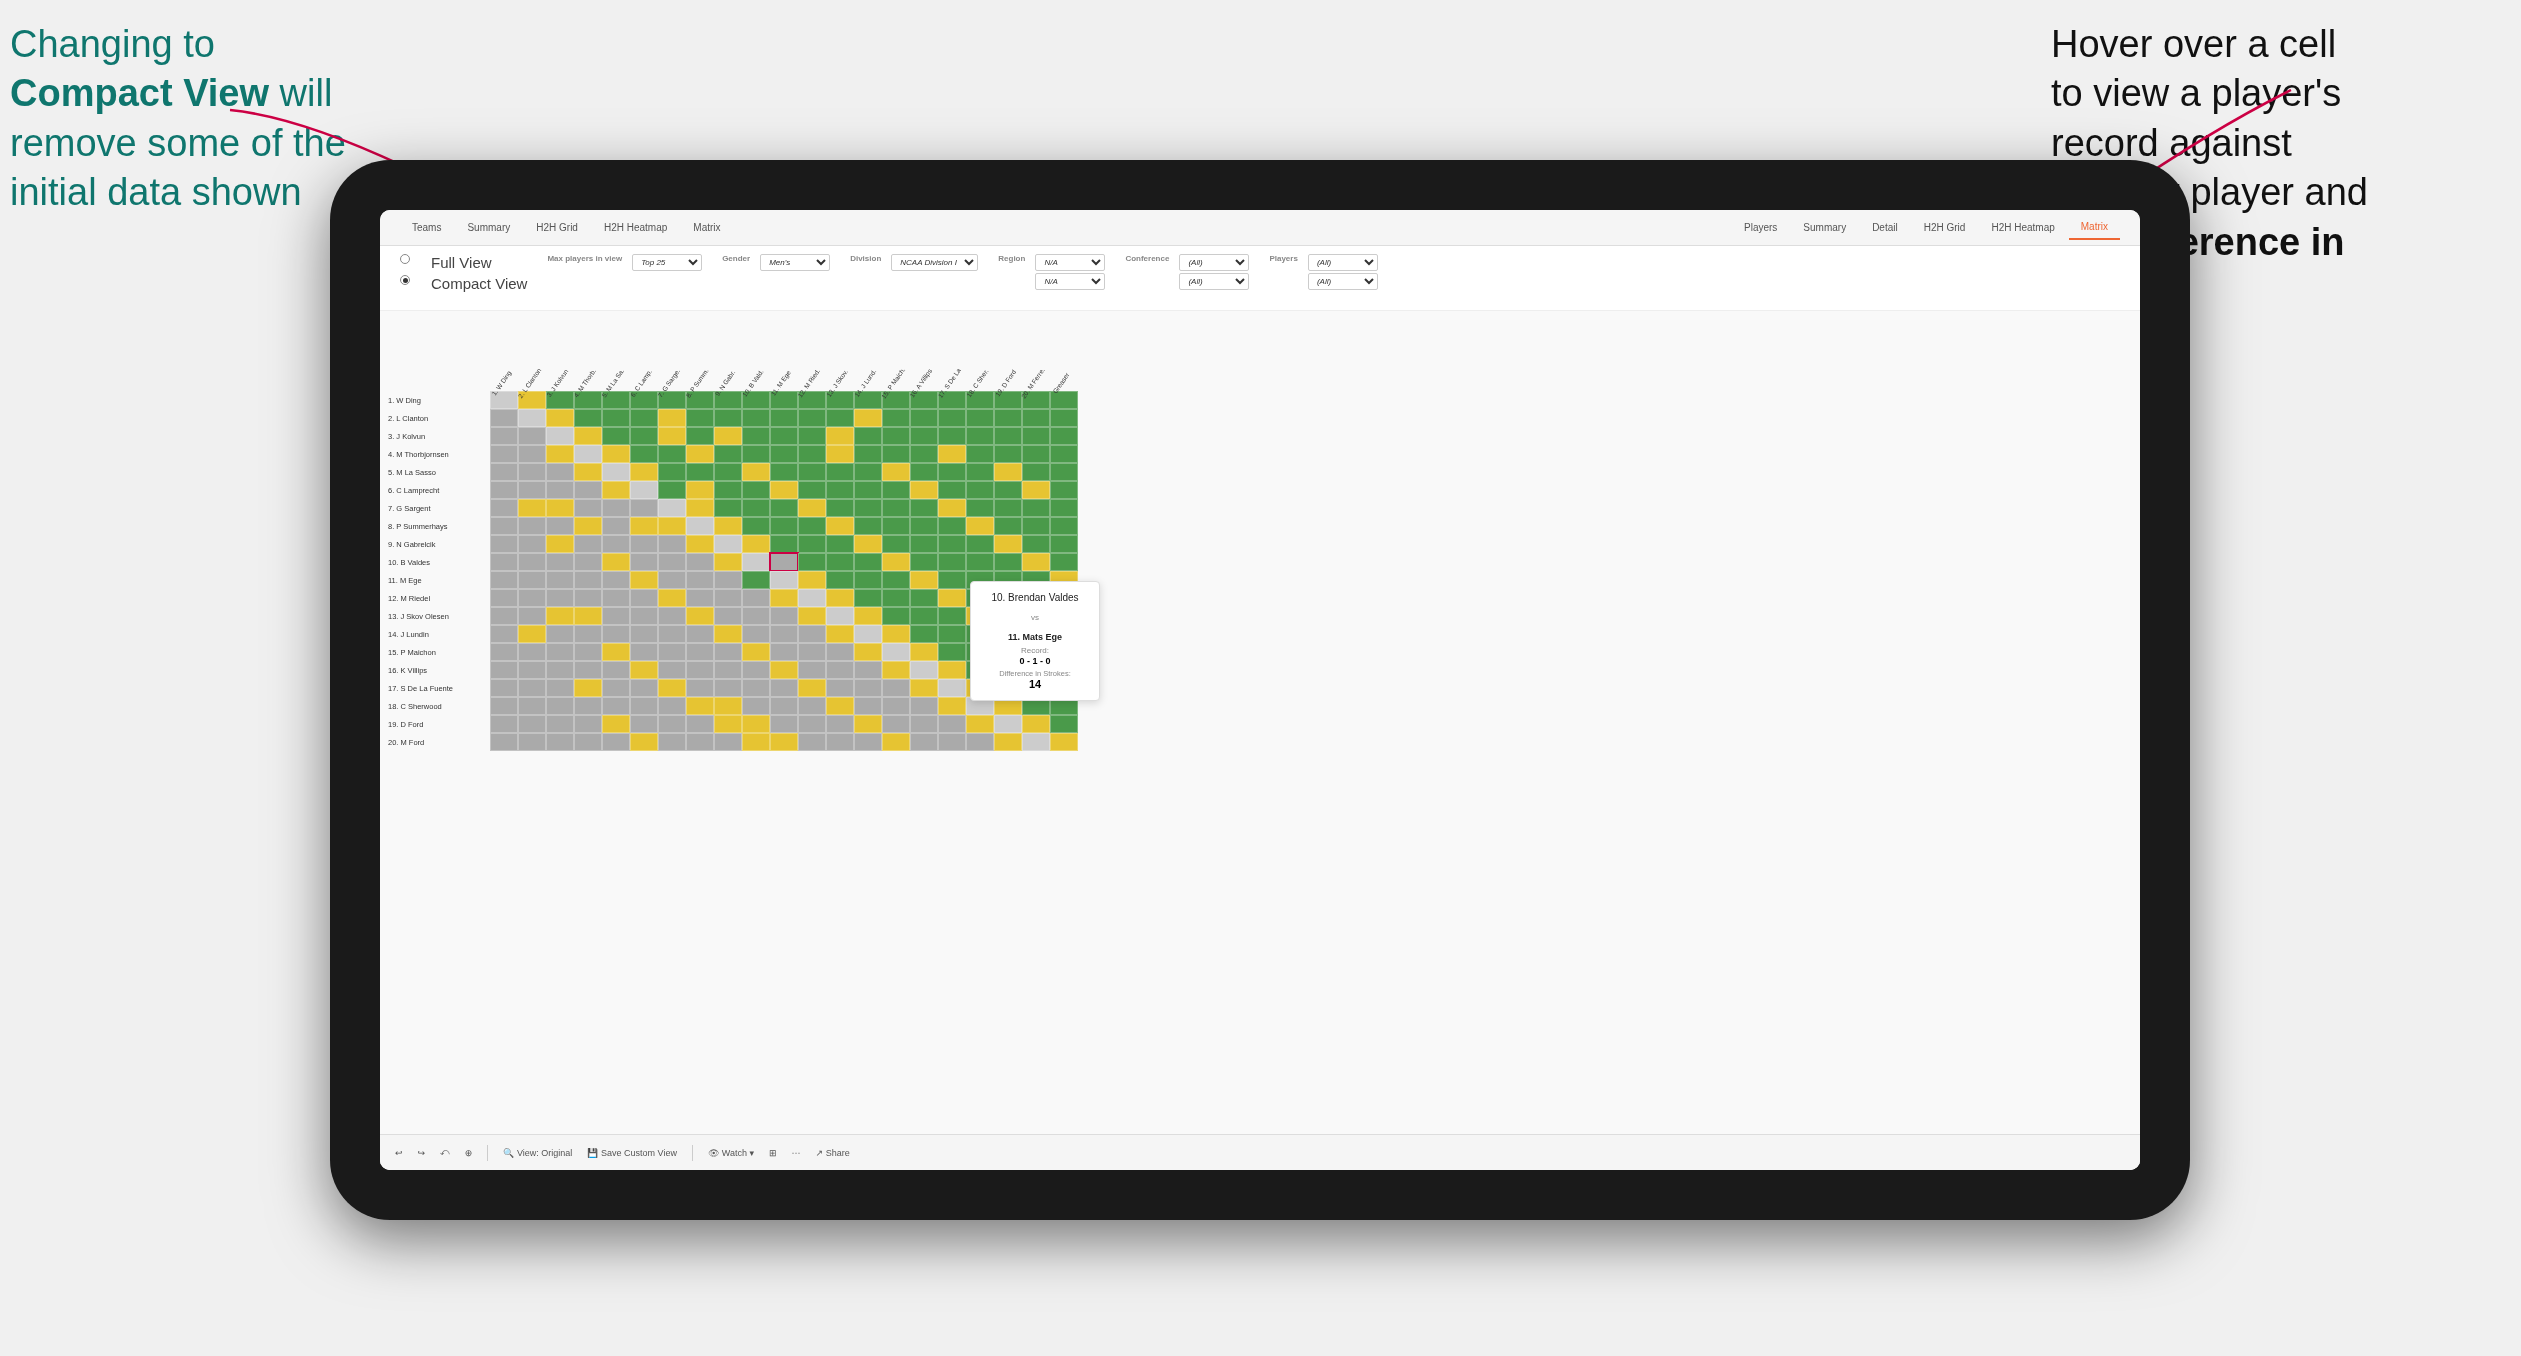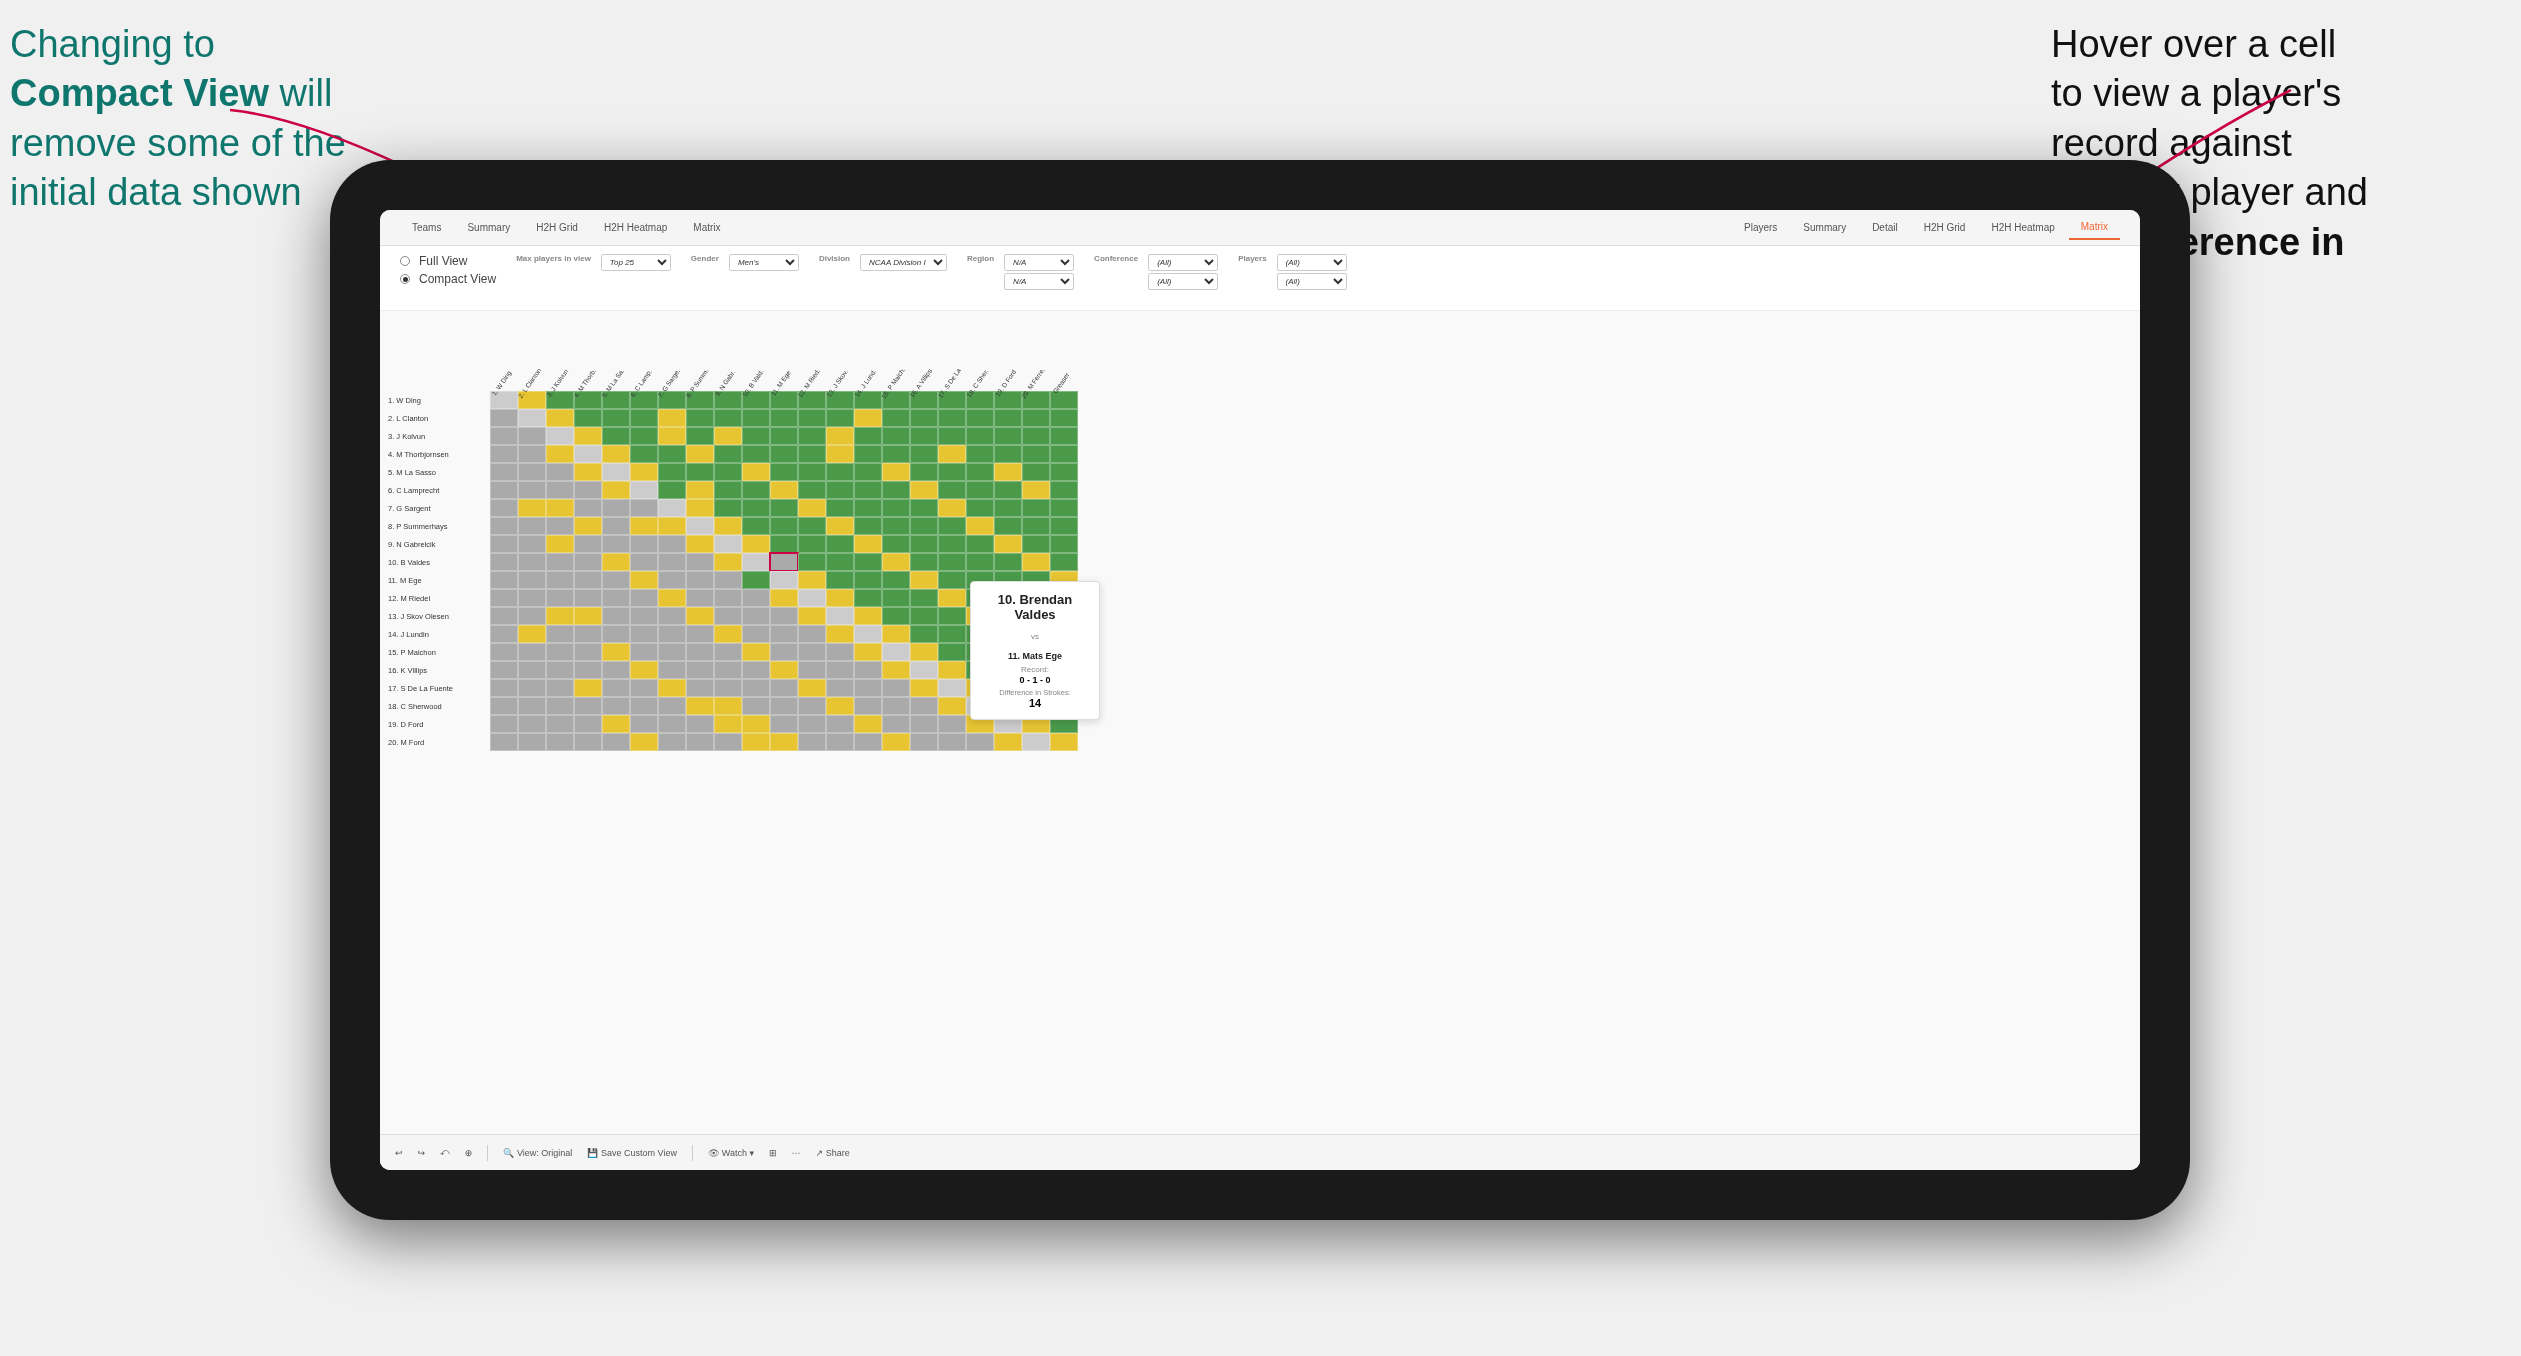--- a/index.html
+++ b/index.html
@@ -150,23 +150,23 @@
     }
 
     .view-toggle {
       display: flex;
       flex-direction: column;
       gap: 4px;
     }
 
     .radio-option {
       display: flex;
-      align-items: center;
-      gap: 9px;
-      font-size: 12px;
+      align-items: flex-start;
+      gap: 21px;
+      font-size: 15px;
       color: #444;
     }
 
     .radio-circle {
       width: 10px;
       height: 10px;
       border-radius: 50%;
       border: 1px solid #888;
       display: flex;
       align-items: center;
@@ -299,22 +299,22 @@
       box-shadow: 0 2px 8px rgba(0,0,0,0.15);
       font-size: 9px;
       text-align: center;
       width: 130px;
       left: 480px;
       top: 270px;
       z-index: 10;
     }
 
     .tooltip-player1 {
-      font-weight: bold;
-      font-size: 13px;
+      font-weight: normal;
+      font-size: 10px;
       color: #222;
     }
 
     .tooltip-vs {
       font-size: 8px;
       color: #888;
       margin: 10px 0;
     }
 
     .tooltip-player2 {

